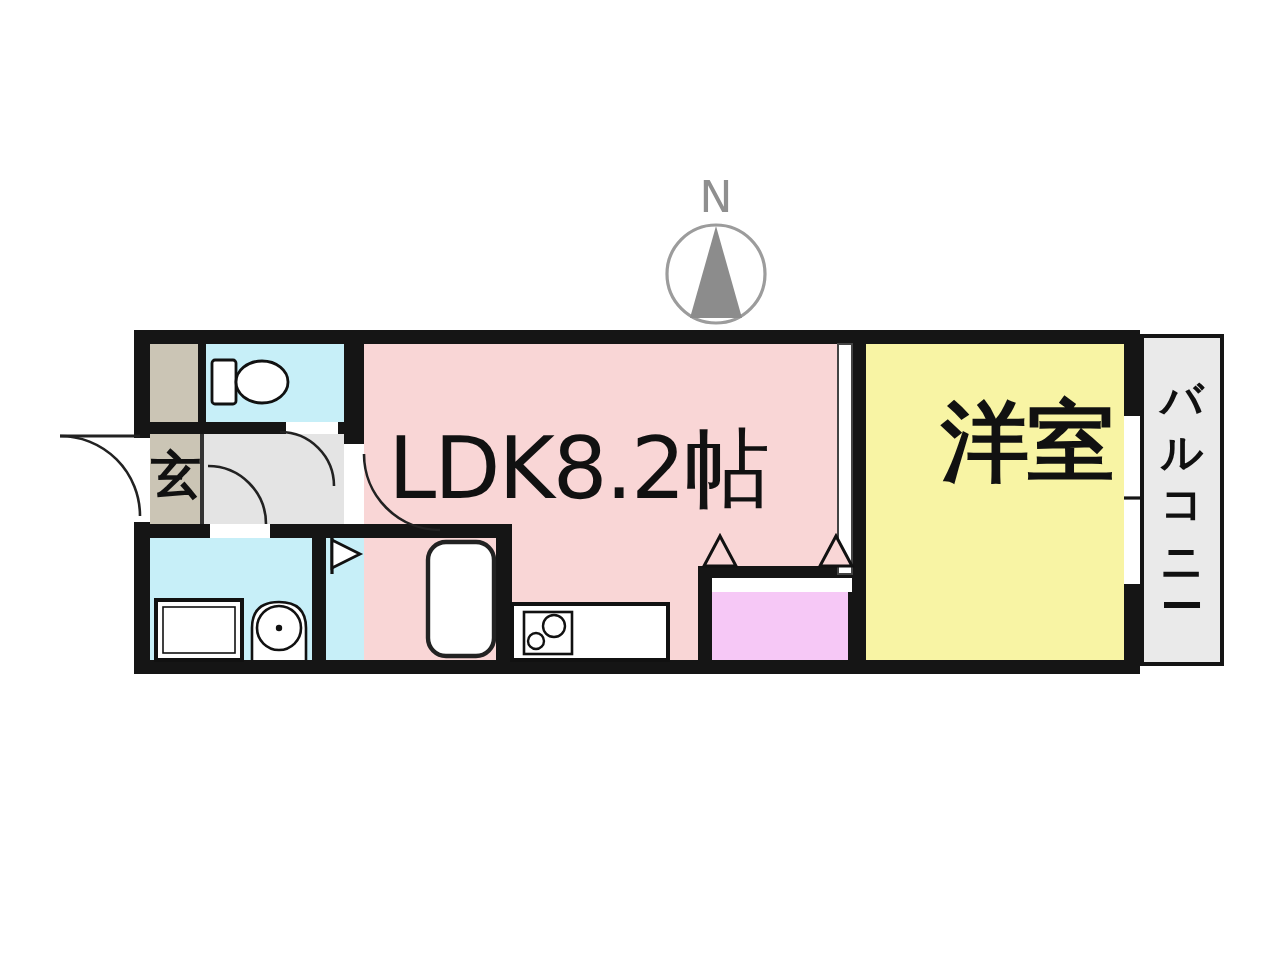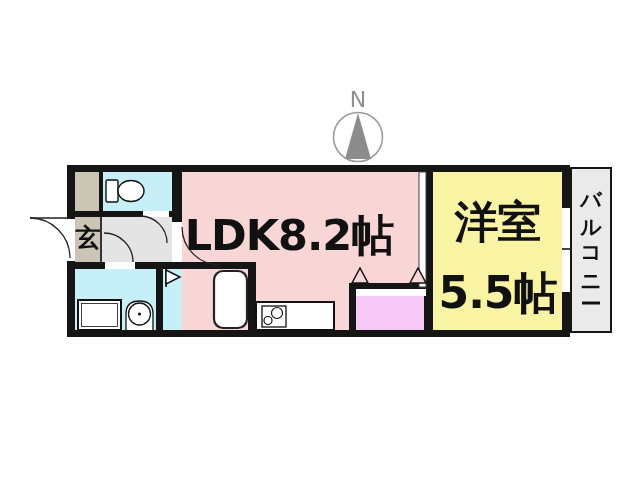--- a/index.html
+++ b/index.html
@@ -2,22 +2,22 @@
 <html><head>
 <meta charset="utf-8">
 <style>
   html,body{margin:0;padding:0;background:#ffffff;}
   body{font-family:"DejaVu Sans","Liberation Sans",sans-serif;}
   #canvas{position:relative;width:640px;height:480px;background:#ffffff;overflow:hidden;}
   .room{position:absolute;}
   .wall{position:absolute;background:#151515;}
   .thinline{position:absolute;background:#333333;}
   .label{position:absolute;color:#111111;text-align:center;}
-  .lbl-ldk{left:182px;top:209px;width:214px;height:52px;font-size:43px;font-weight:bold;letter-spacing:-1px;line-height:52px;}
-  .lbl-western{left:433px;top:186px;width:129px;font-size:44px;font-weight:bold;line-height:71px;letter-spacing:-1px;}
+  .lbl-ldk{left:182px;top:209px;width:214px;height:52px;font-size:43px;font-weight:normal;letter-spacing:-1px;line-height:52px;}
+  .lbl-western{left:433px;top:186px;width:129px;font-size:44px;font-weight:bold;line-height:71px;letter-spacing:-1px;padding-left:16px;}
   .lbl-cl{left:356px;top:290px;width:68px;font-size:36px;font-weight:bold;line-height:42px;}
   .lbl-genkan{left:74px;top:224px;width:28px;font-size:25px;font-weight:bold;line-height:28px;}
   .lbl-laundry{left:80px;top:310px;width:39px;font-size:6px;line-height:8px;}
   .lbl-n{left:344px;top:88px;width:28px;font-size:22px;font-weight:500;color:#8f8f8f;line-height:24px;}
   .balcony-box{left:570px;top:167px;width:42px;height:166px;background:#eaeaea;border:2px solid #151515;box-sizing:border-box;display:flex;justify-content:center;}
   .lbl-balcony{writing-mode:vertical-rl;font-size:21px;font-weight:600;letter-spacing:5px;margin-top:7px;color:#111;}
   .cl-white{position:absolute;left:356px;top:289px;width:70px;height:7px;background:#ffffff;}
   .cl-body{position:absolute;left:356px;top:296px;width:70px;height:34px;border-right:2px solid #151515;box-sizing:border-box;}
   svg.overlay{position:absolute;left:0;top:0;pointer-events:none;}
 </style>
@@ -53,21 +53,20 @@
 
   <div class="wall" style="left:349px;top:283px;width:84px;height:6px;"></div>
   <div class="wall" style="left:349px;top:283px;width:7px;height:54px;"></div>
   <div class="cl-white"></div>
   <div class="cl-body" style="background: rgb(246, 200, 246);"></div>
 
   <div class="label lbl-n">N</div>
   <div class="label lbl-ldk">LDK8.2帖</div>
   <div class="label lbl-western">
     <div>洋室</div>
-    <div>5.5帖</div>
   </div>
   <div class="label lbl-genkan">玄</div>
   <div class="label lbl-laundry">洗濯機置き場</div>
 
   <svg class="overlay" width="640" height="480" viewBox="0 0 640 480">
 
     <rect x="67" y="219" width="8" height="42" fill="#ffffff"></rect>
     <rect x="143" y="211" width="26" height="6" fill="#ffffff"></rect>
     <rect x="172" y="222" width="10" height="40" fill="#ffffff"></rect>
     <rect x="105" y="262" width="30" height="7" fill="#ffffff"></rect>

